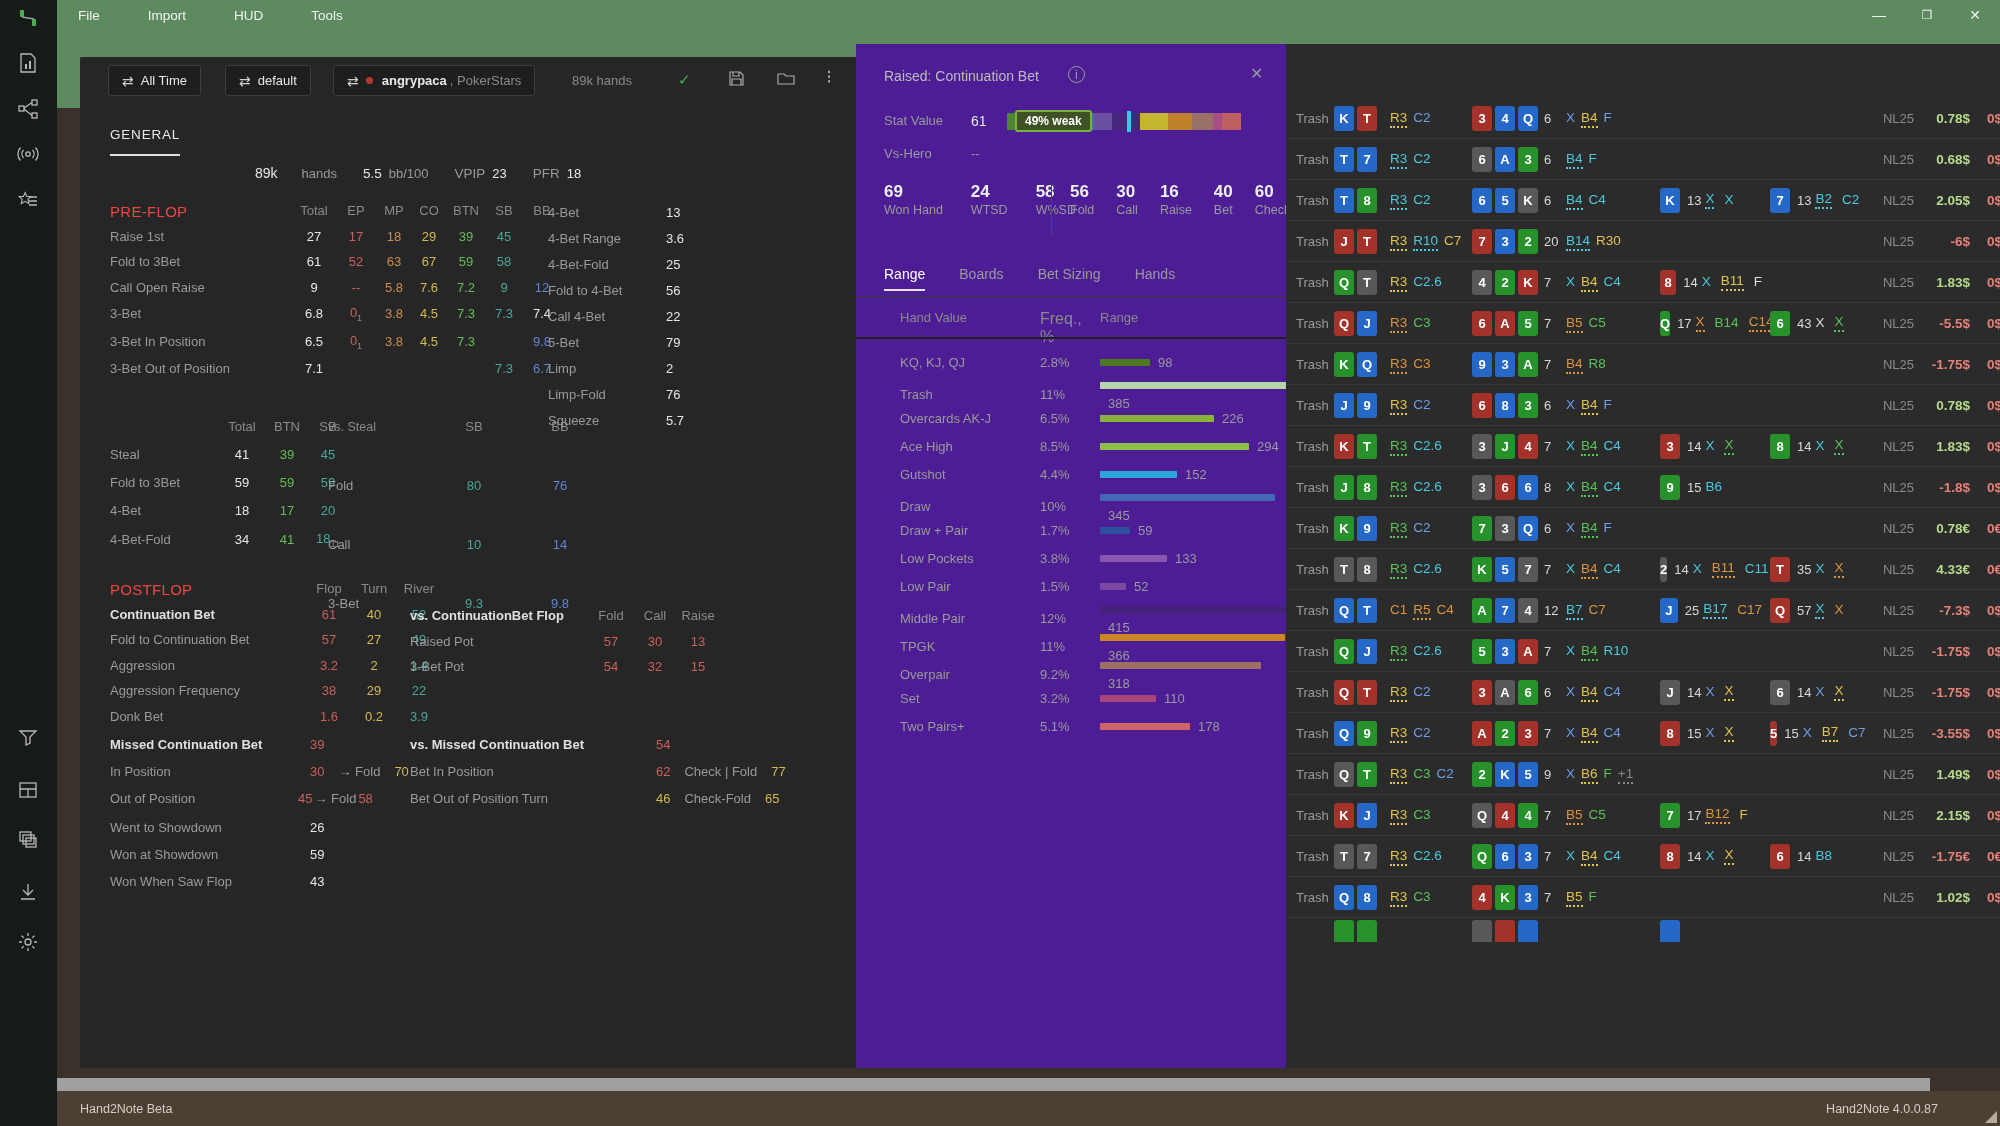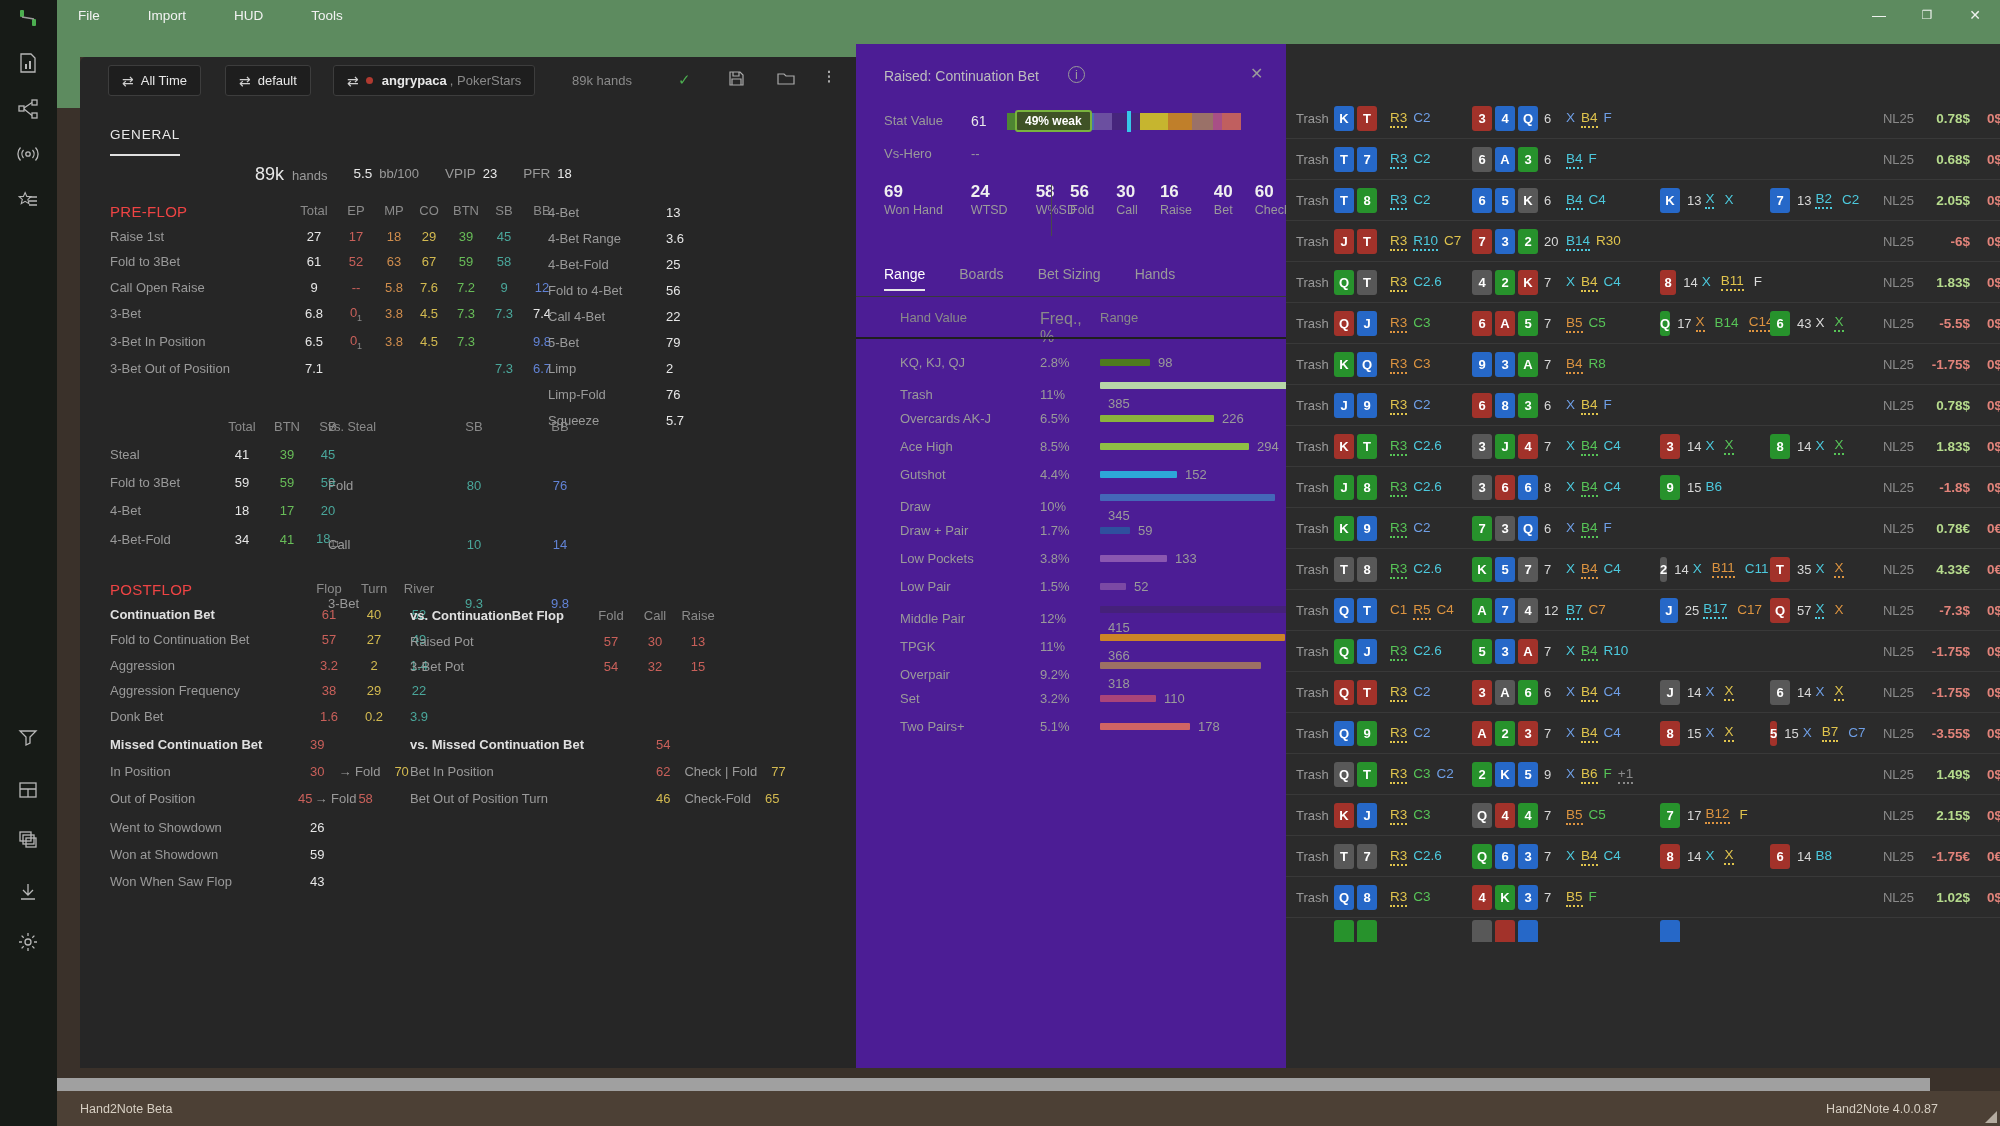--- a/index.html
+++ b/index.html
@@ -184,21 +184,21 @@
   <span class="abs" style="left:697px; top:14px;">
     <svg width="18" height="15" viewBox="0 0 18 15" fill="none" stroke="#aaa" stroke-width="1.2">
         <path d="M1 3 h6 l2 2 h8 v8 h-16 z"></path>
       </svg>
   </span>
   <span class="abs" style="left:742px; top:11px; color:#aaa; font-size:14px; font-weight:bold;">⋮</span>
 
   <div class="abs" style="left:30px; top:70px; color:#e8e8e8; font-size:13.5px; letter-spacing:0.8px; border-bottom:2px solid #e0e0e0; padding-bottom:12px;">GENERAL</div>
 
   <div class="abs" style="left:175px; top:107px; display:flex; gap:26px;" id="summary-row">
-      <span><span style="color: rgb(232, 232, 232); font-size: 18px; margin-right: 8px;">89k</span><span class="lbl">hands</span></span>
+      <span><span style="color: rgb(232, 232, 232); font-size: 14px; margin-right: 24px;">89k</span><span class="lbl">hands</span></span>
       <span><span style="color: rgb(232, 232, 232); font-size: 13.5px; margin-right: 7px;">5.5</span><span class="lbl">bb/100</span></span>
       <span><span class="lbl" style="color: rgb(154, 154, 154); font-size: 13.5px; margin-right: 7px;">VPIP</span><span class="lbl" style="color: rgb(232, 232, 232);">23</span></span>
       <span><span class="lbl" style="color: rgb(154, 154, 154); font-size: 13.5px; margin-right: 7px;">PFR</span><span class="lbl" style="color: rgb(232, 232, 232);">18</span></span>
     </div>
 
   <div class="abs sec-h" style="left:30px; top:146px;">PRE-FLOP</div>
   <div class="abs" id="pf-table" style="left:30px; top:146px;">
       <div class="grid" style="grid-template-columns: 182px 44px 40px 36px 34px 40px 36px 40px; row-gap: 10.5px;">
         <span></span>
         <span class="hdr cell">Total</span>

